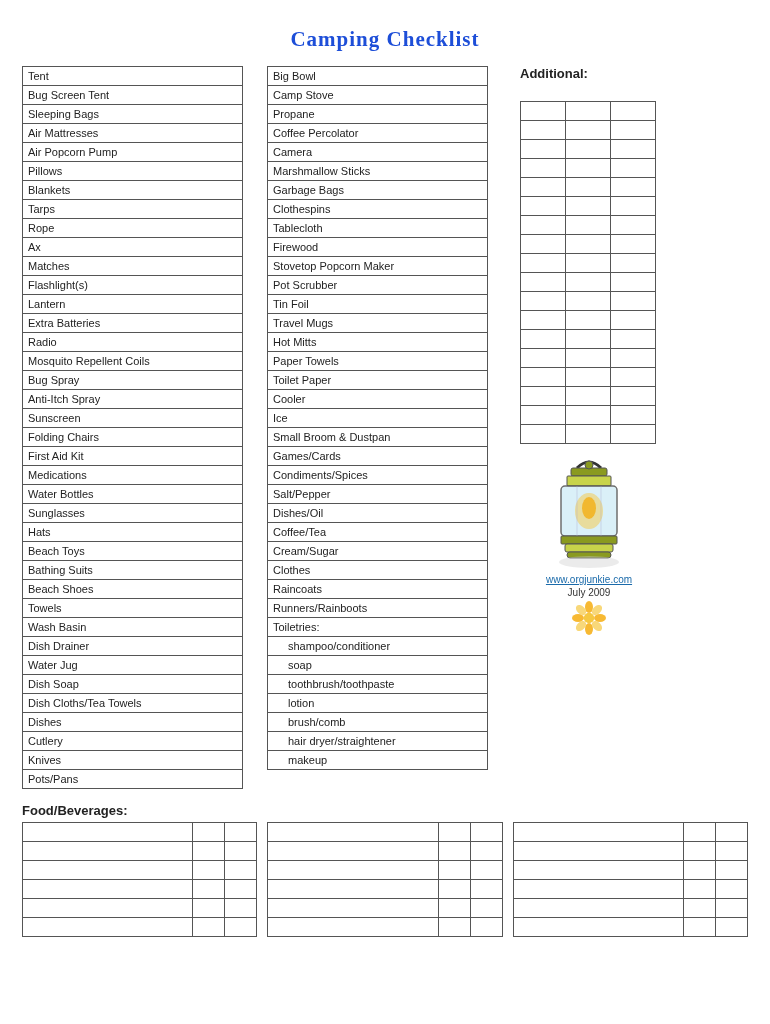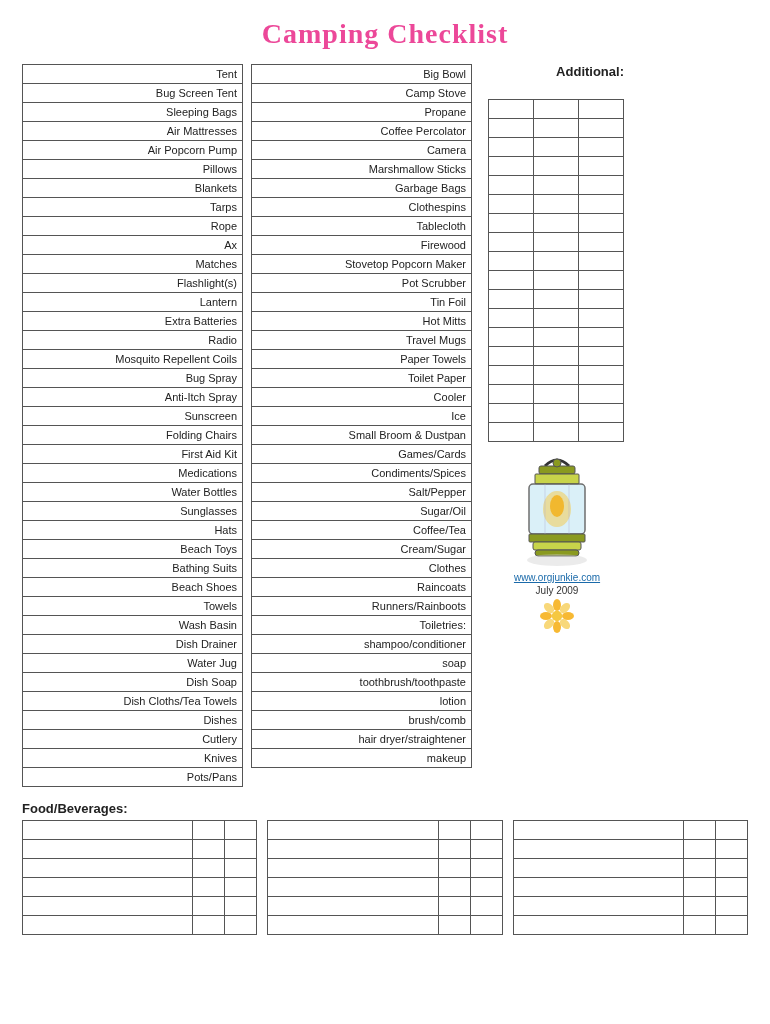--- a/index.html
+++ b/index.html
@@ -9,32 +9,32 @@
       background: #fff;
       font-family: Arial, sans-serif;
       font-size: 11px;
       color: #222;
     }
     .page {
       padding: 18px 22px 18px 22px;
     }
     h1 {
       text-align: center;
-      font-size: 28px;
+      font-size: 21px;
       font-weight: bold;
-      color: #ec4899;
+      color: #1d4ed8;
       font-family: 'Georgia', serif;
       margin-bottom: 14px;
       letter-spacing: 1px;
+      margin-top: 9px;
     }
     .main-grid {
       display: flex;
-      gap: 0;
+      gap: 16px;
       align-items: flex-start;
-      text-align: right;
     }
     .col {
       display: flex;
       flex-direction: column;
     }
     table {
       border-collapse: collapse;
       font-size: 11px;
     }
     table td {
@@ -255,26 +255,26 @@
             <tr>
               <td>Stovetop Popcorn Maker</td>
             </tr>
             <tr>
               <td>Pot Scrubber</td>
             </tr>
             <tr>
               <td>Tin Foil</td>
             </tr>
             <tr>
+              <td>Travel Mugs</td>
+            </tr>
+            <tr>
               <td>Hot Mitts</td>
             </tr>
             <tr>
-              <td>Travel Mugs</td>
-            </tr>
-            <tr>
               <td>Paper Towels</td>
             </tr>
             <tr>
               <td>Toilet Paper</td>
             </tr>
             <tr>
               <td>Cooler</td>
             </tr>
             <tr>
               <td>Ice</td>
@@ -285,21 +285,21 @@
             <tr>
               <td>Games/Cards</td>
             </tr>
             <tr>
               <td>Condiments/Spices</td>
             </tr>
             <tr>
               <td>Salt/Pepper</td>
             </tr>
             <tr>
-              <td>Sugar/Oil</td>
+              <td>Dishes/Oil</td>
             </tr>
             <tr>
               <td>Coffee/Tea</td>
             </tr>
             <tr>
               <td>Cream/Sugar</td>
             </tr>
             <tr>
               <td>Clothes</td>
             </tr>

